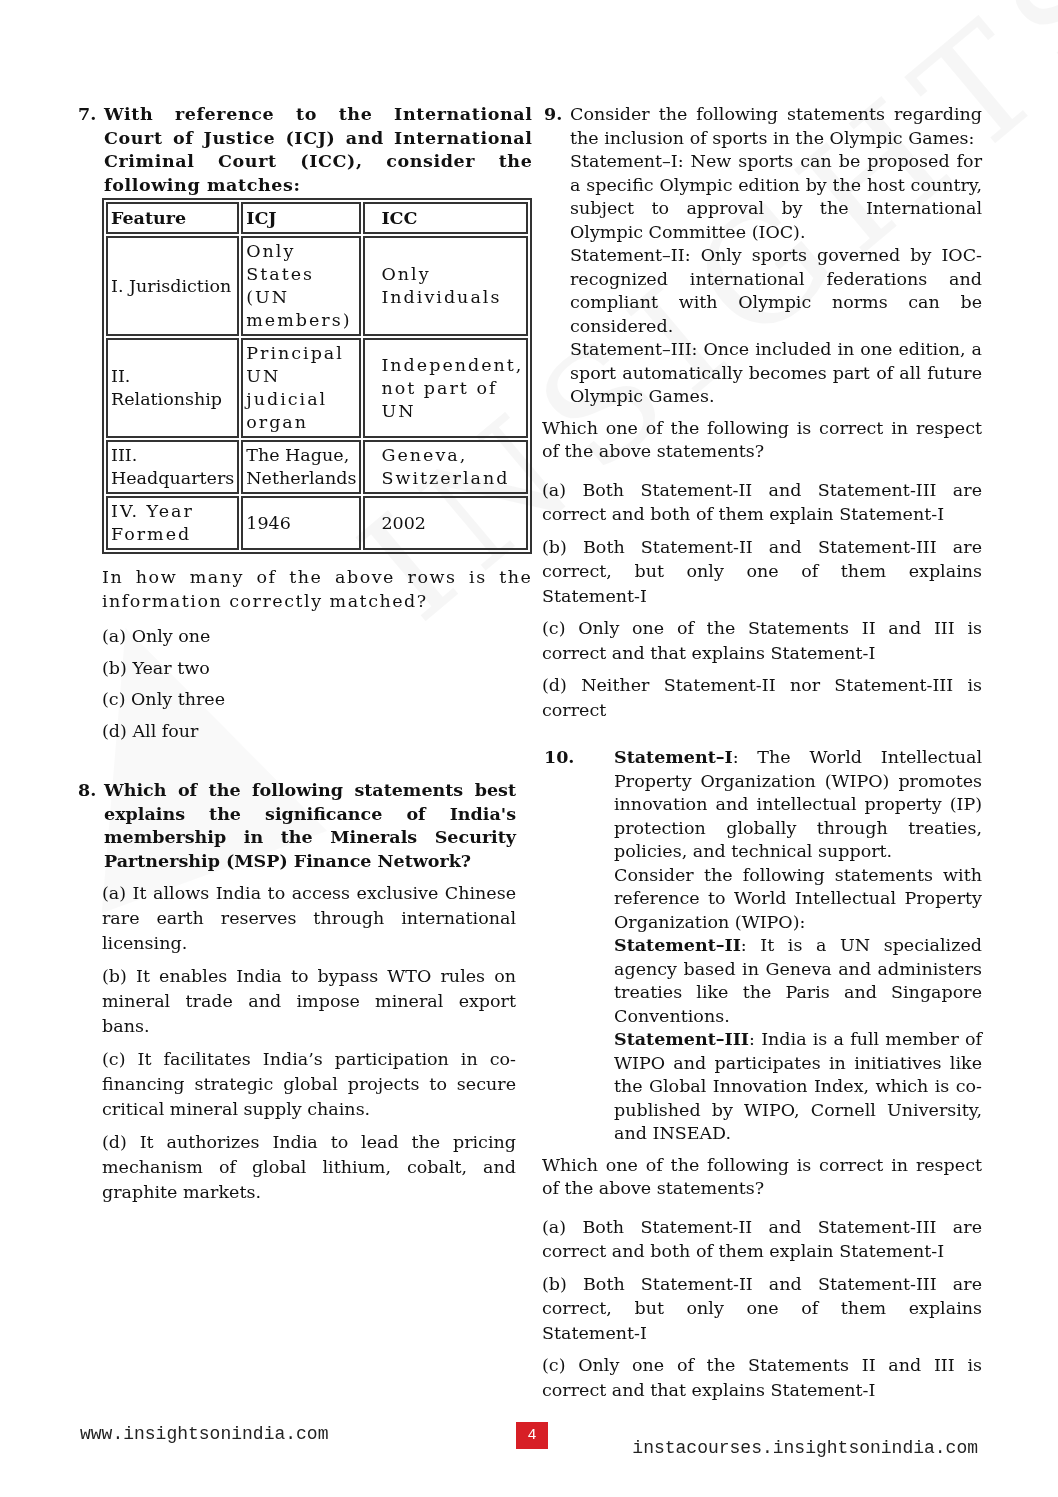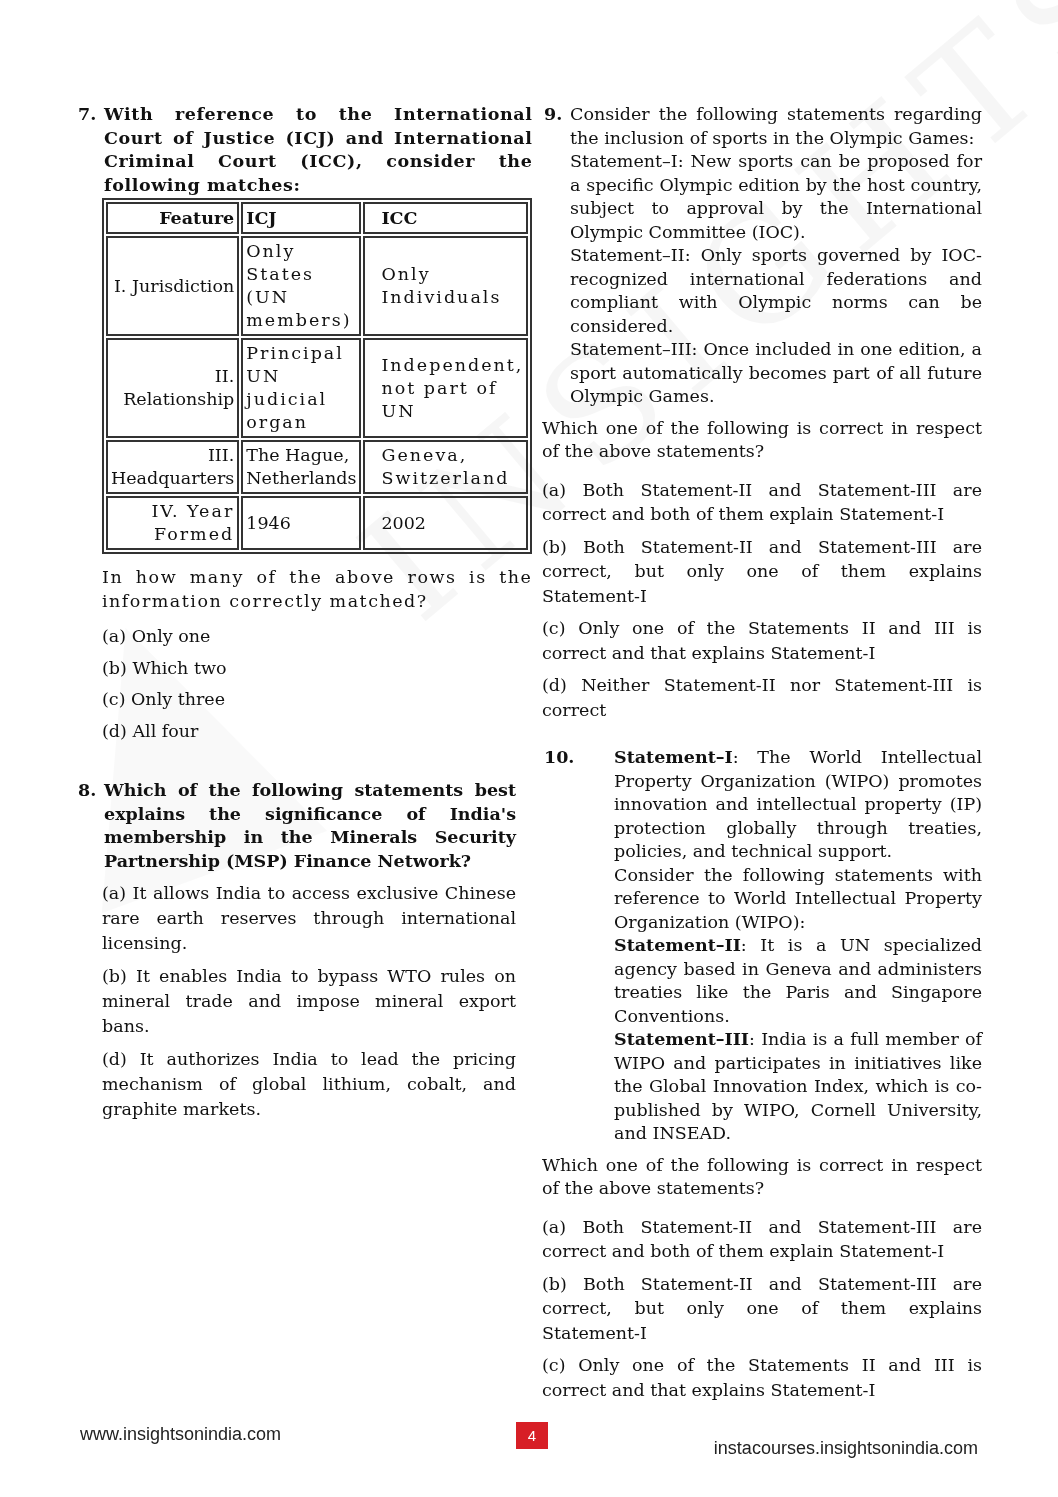--- a/index.html
+++ b/index.html
@@ -44,41 +44,41 @@
 
   table.match {
     border: 2px solid #333; border-collapse: separate; border-spacing: 2px;
     margin-top: 1px; width: 408px; margin-left: -2px;
   }
   table.match td {
     border: 2px solid #333; padding: 2px 3px; vertical-align: middle;
     font-size: 17.5px; line-height: 23px; text-align: left;
   }
   table.match tr.head td { font-weight: bold; height: 24px; }
-  table.match td.c0 { width: 128px; text-align: right; }
+  table.match td.c0 { width: 128px; }
   table.match td.c1 { width: 118px; }
   table.match td.c2 { width: 124px; padding-left: 16px; }
   .spaced { letter-spacing: 2px; }
 
   .stem { margin-top: 12px; text-align: justify; letter-spacing: 1.5px; margin-left: -2px; }
   .options { margin-top: 12px; margin-left: -2px; }
   .options .opt { margin-bottom: 8px; text-align: justify; }
 
   .q8 { margin-top: 28px; }
   .q8 .options { margin-top: 8px; }
   .q8 .opt { margin-bottom: 8px; line-height: 25px; }
 
   .right-stem { margin-top: 8px; margin-left: -2px; text-align: justify; }
   .right-opts { margin-top: 14px; margin-left: -2px; }
   .right-opts .opt { margin-bottom: 8px; text-align: justify; line-height: 24.5px; }
   .q10 { margin-top: 24px; gap: 36px; }
 
   .footer {
     position: absolute; top: 1422px; left: 0; width: 1058px; height: 28px; z-index: 1;
-    font-family: Liberation Sans, sans-serif; font-size: 18px; color: #222;
+    font-family: Liberation Mono, monospace; font-size: 18px; color: #222;
   }
   .footer .left-link { position: absolute; left: 80px; top: 2px; }
   .footer .right-link { position: absolute; right: 80px; top: 16px; }
   .footer .page-badge {
     position: absolute; left: 516px; top: 0; width: 32px; height: 27px;
     background: #d71f26; color: #ffffff; text-align: center; line-height: 27px;
     font-size: 15px;
   }
 </style>
 </head>
@@ -120,34 +120,35 @@
         <tr>
           <td class="c0 spaced">IV. Year Formed</td>
           <td class="c1">1946</td>
           <td class="c2">2002</td>
         </tr>
       </tbody>
         </table>
       <div class="stem">In how many of the above rows is the information correctly matched?</div>
       <div class="options">
         <div class="opt">(a) Only one</div>
-        <div class="opt">(b) Which two</div>
+        <div class="opt">(b) Year two</div>
         <div class="opt">(c) Only three</div>
         <div class="opt">(d) All four</div>
       </div>
     </div>
   </div>
 
   <div class="q q8">
     <div class="q-num">8.</div>
     <div class="q-body">
       <div class="q-title">Which of the following statements best explains the significance of India's membership in the Minerals Security Partnership (MSP) Finance Network?</div>
       <div class="options">
         <div class="opt">(a) It allows India to access exclusive Chinese rare earth reserves through international licensing.</div>
         <div class="opt">(b) It enables India to bypass WTO rules on mineral trade and impose mineral export bans.</div>
+        <div class="opt">(c) It facilitates India’s participation in co-financing strategic global projects to secure critical mineral supply chains.</div>
         <div class="opt">(d) It authorizes India to lead the pricing mechanism of global lithium, cobalt, and graphite markets.</div>
       </div>
     </div>
   </div>
 </div>
 
 <div class="col col-right">
 
   <div class="q q9">
     <div class="q-num">9.</div>

